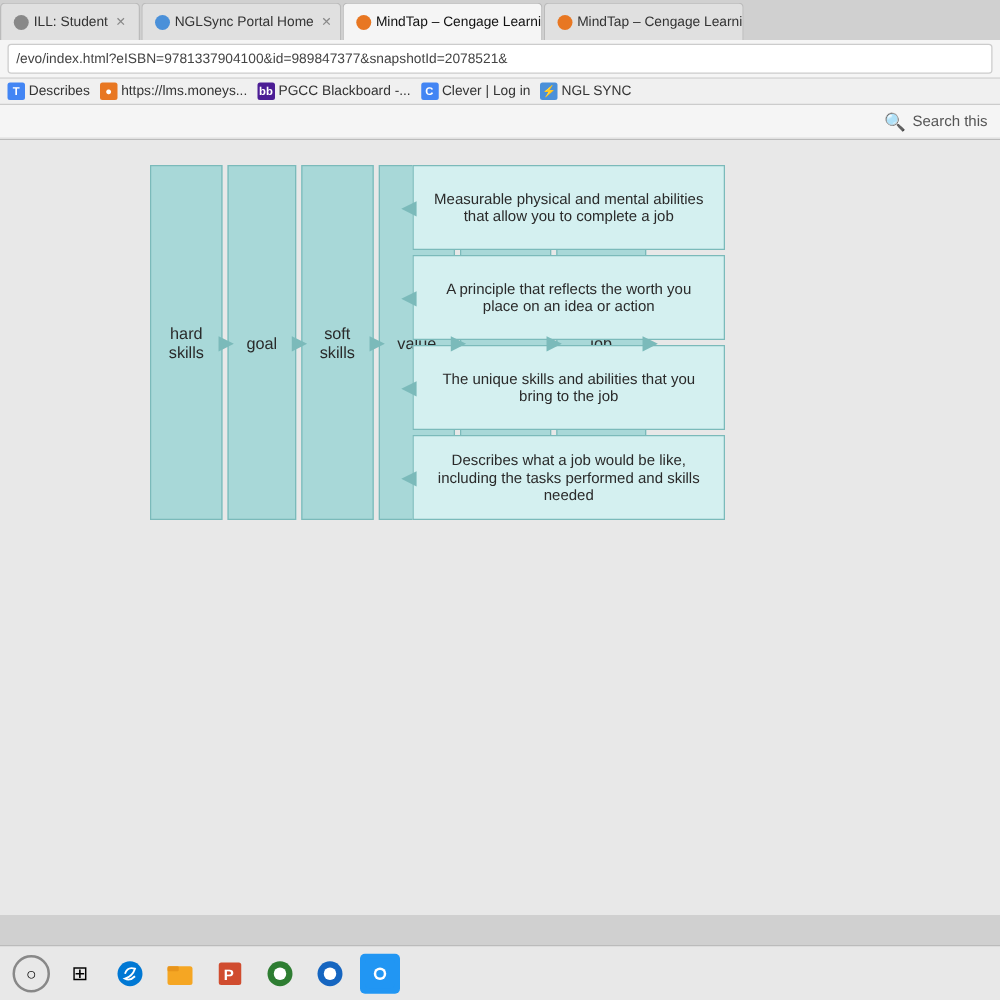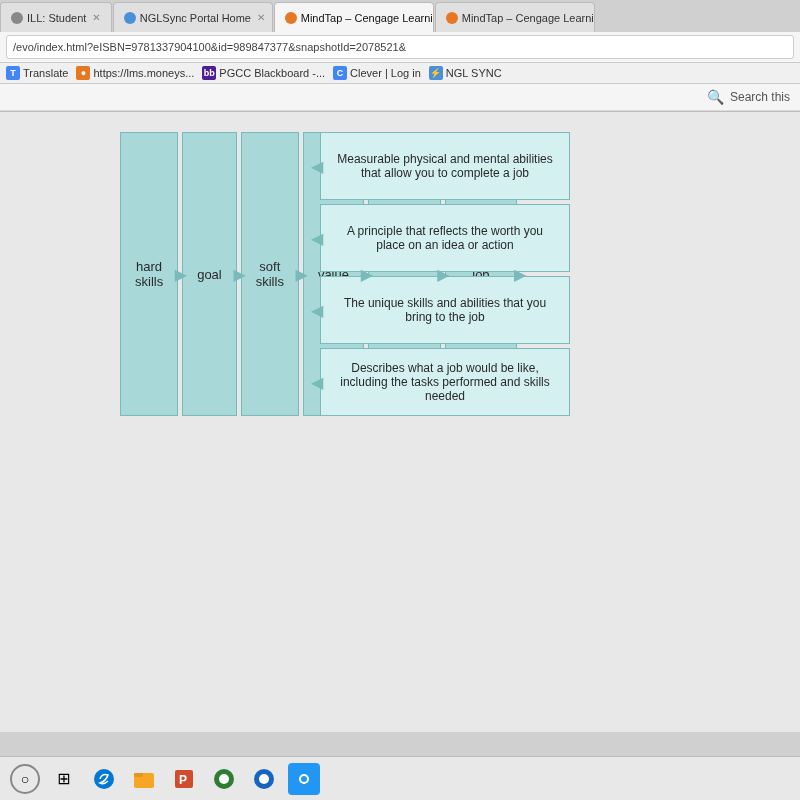--- a/index.html
+++ b/index.html
@@ -145,21 +145,21 @@
       flex-direction: row;
       width: 200px;
       gap: 4px;
     }
 
     .right-column {
       display: flex;
       flex-direction: column;
       width: 250px;
       gap: 4px;
-      margin-left: 0;
+      margin-left: 10px;
     }
 
     .left-cell {
       background: #a8d8d8;
       border: 1px solid #7bbaba;
       padding: 10px 14px;
       text-align: center;
       font-size: 13px;
       color: #2a2a2a;
       position: relative;
@@ -286,21 +286,21 @@
 
   <div class="address-bar-row">
     <div class="address-bar">
       <span style="font-size:11px;color:#444;">/evo/index.html?eISBN=9781337904100&amp;id=989847377&amp;snapshotId=2078521&amp;</span>
     </div>
   </div>
 
   <div class="bookmarks-bar">
     <div class="bookmark-item">
       <span class="bookmark-icon" style="background:#4285f4;">T</span>
-      <span>Translate</span>
+      <span>Describes</span>
     </div>
     <div class="bookmark-item">
       <span class="bookmark-icon" style="background:#e87722;">●</span>
       <span>https://lms.moneys...</span>
     </div>
     <div class="bookmark-item">
       <span class="bookmark-icon" style="background:#4c1d95;">bb</span>
       <span>PGCC Blackboard -...</span>
     </div>
     <div class="bookmark-item">

